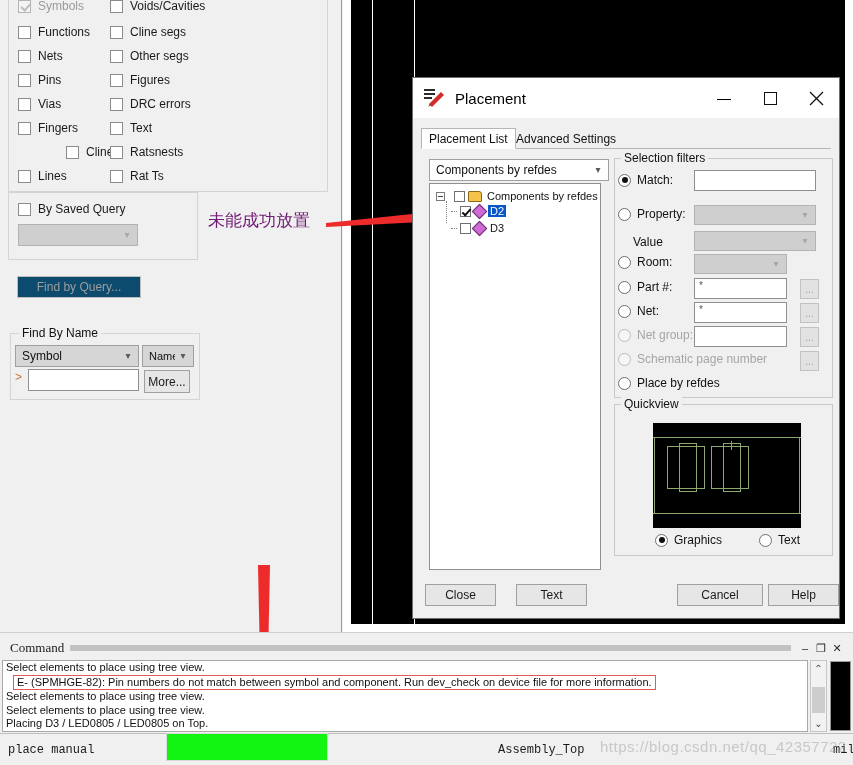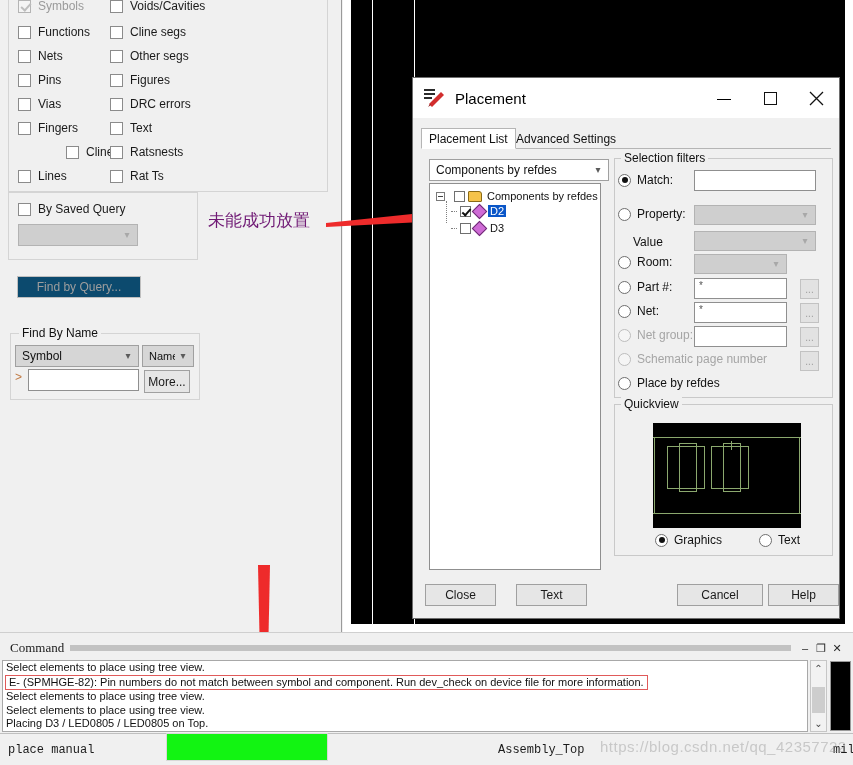--- a/index.html
+++ b/index.html
@@ -534,21 +534,21 @@
     <div class="cmd-header">
       <span class="cmd-title">Command</span>
       <span class="cmd-grip"></span>
       <span class="cmd-wbtn">–</span>
       <span class="cmd-wbtn">❐</span>
       <span class="cmd-wbtn" style="margin-right:8px;">✕</span>
     </div>
 
     <div class="cmd-log">
       <div class="log-line">Select elements to place using tree view.</div>
-      <div style="padding-left:2px;">
+      <div style="padding-left:10px;">
         <span class="log-line err">E- (SPMHGE-82): Pin numbers do not match between symbol and component. Run dev_check on device file for more information.</span>
       </div>
       <div class="log-line">Select elements to place using tree view.</div>
       <div class="log-line">Select elements to place using tree view.</div>
       <div class="log-line">Placing D3 / LED0805 / LED0805 on Top.</div>
       <div class="log-line">Placing D2 / LED0805 / LED0805 on Top.</div>
     </div>
 
     <div class="log-scroll">
       <div class="sb-arrow">⌃</div>

